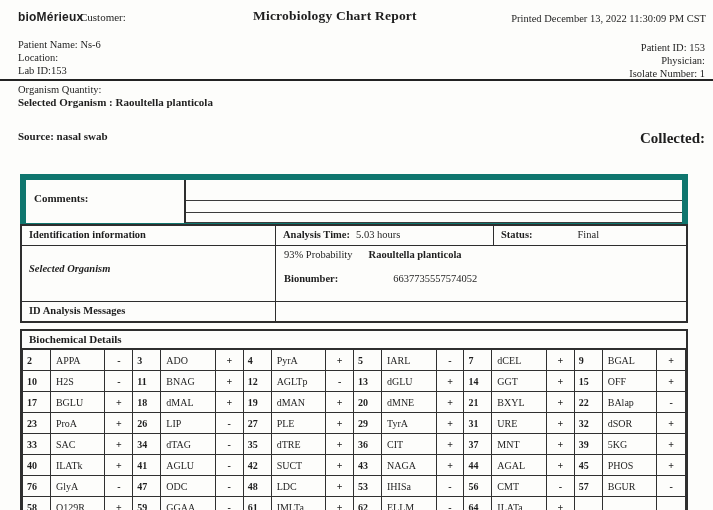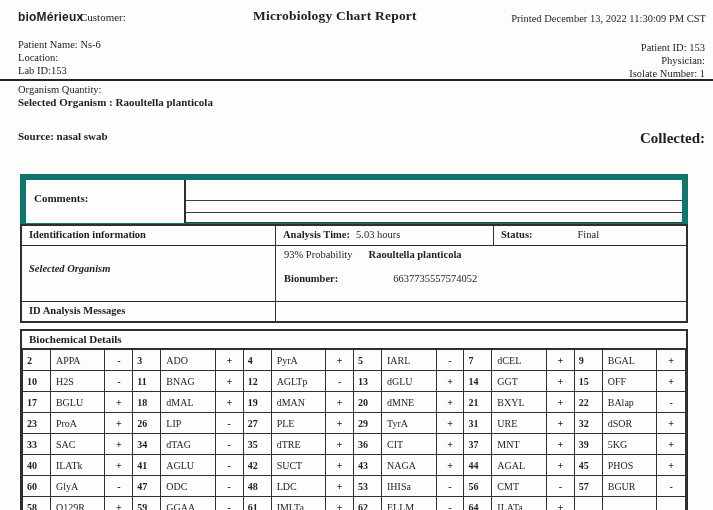--- a/index.html
+++ b/index.html
@@ -267,21 +267,21 @@
             <td class="bc-name">NAGA</td>
             <td class="bc-sign">+</td>
             <td class="bc-num">44</td>
             <td class="bc-name">AGAL</td>
             <td class="bc-sign">+</td>
             <td class="bc-num">45</td>
             <td class="bc-name">PHOS</td>
             <td class="bc-sign">+</td>
           </tr>
           <tr>
-            <td class="bc-num">60</td>
+            <td class="bc-num">76</td>
             <td class="bc-name">GlyA</td>
             <td class="bc-sign">-</td>
             <td class="bc-num">47</td>
             <td class="bc-name">ODC</td>
             <td class="bc-sign">-</td>
             <td class="bc-num">48</td>
             <td class="bc-name">LDC</td>
             <td class="bc-sign">+</td>
             <td class="bc-num">53</td>
             <td class="bc-name">IHISa</td>

